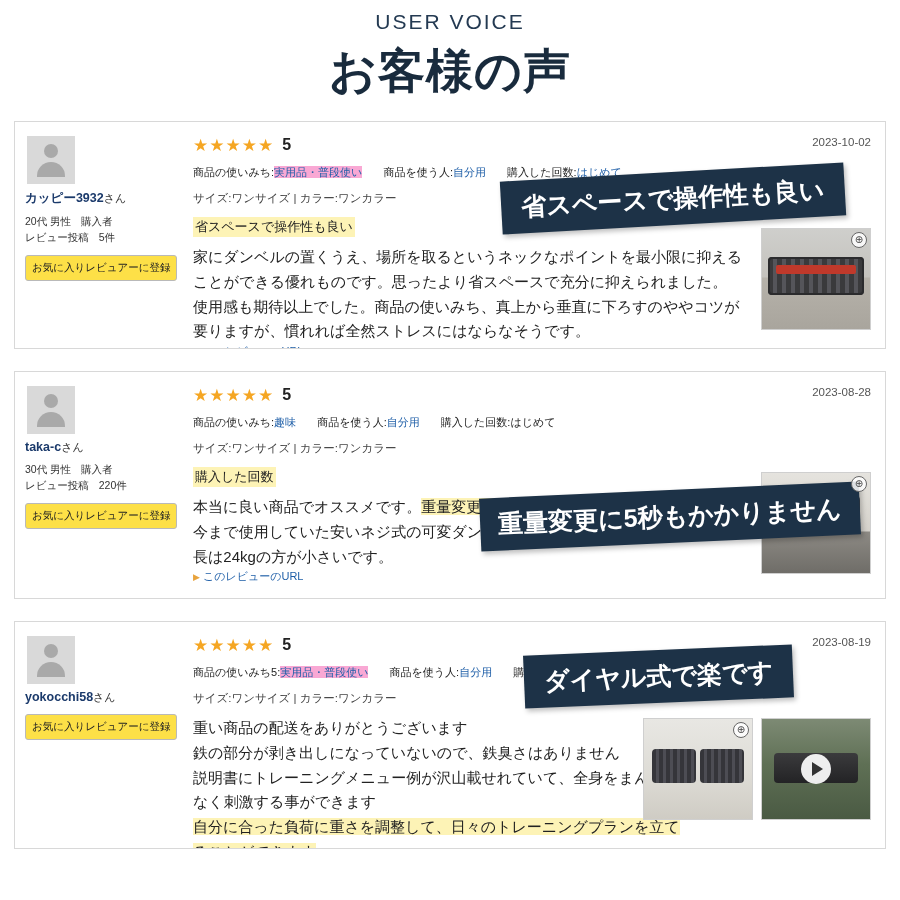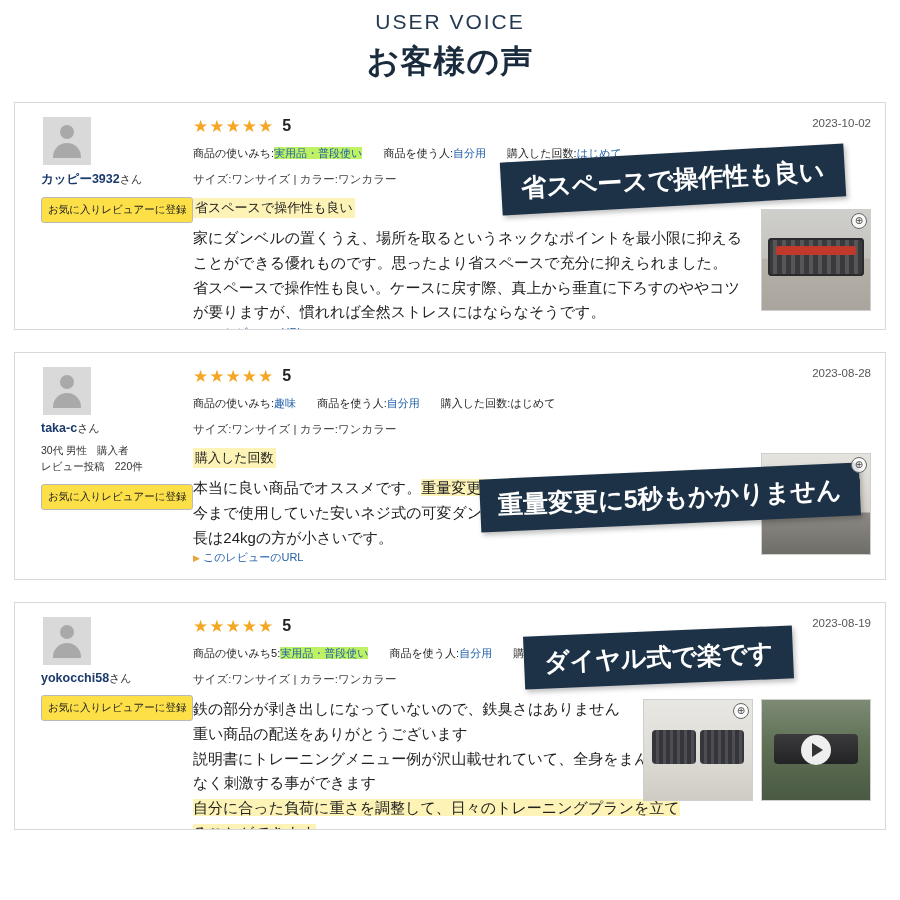--- a/index.html
+++ b/index.html
@@ -26,21 +26,21 @@
     text-align: center;
     padding-top: 10px;
   }
   .header .eyebrow {
     font-size: 21px;
     letter-spacing: 2px;
     color: #243a52;
     font-weight: 400;
   }
   .header .title {
-    font-size: 32px;
+    font-size: 47px;
     font-weight: bold;
     color: #192b3d;
     margin-top: 6px;
     letter-spacing: 1px;
   }
 
   
   .cards {
     margin-top: 18px;
     padding: 0 14px;
@@ -51,21 +51,21 @@
     background: #fff;
     height: 228px;
     margin-bottom: 22px;
     box-sizing: border-box;
     overflow: hidden;
   }
 
   
   .left-col {
     position: absolute;
-    left: 16px;
+    left: 0;
     top: 0;
     width: 172px;
     height: 100%;
     padding: 10px 8px 0 10px;
     box-sizing: border-box;
   }
   .avatar {
     width: 48px;
     height: 48px;
     background: #d9d9d9;
@@ -160,21 +160,21 @@
     font-weight: bold;
     color: #222;
   }
   .attr-row {
     margin-top: 9px;
     font-size: 11px;
     color: #222;
   }
   .attr-row .item { margin-right: 18px; white-space: nowrap; }
   .attr-row .val { color: #1f5fa8; }
-  .attr-row .hl { background: #bef264; }
+  .attr-row .hl { background: #f9a8d4; }
 
   .spec-row {
     margin-top: 11px;
     font-size: 11.5px;
     color: #444;
   }
   .review-title {
     margin-top: 11px;
     font-size: 13px;
     color: #222;
@@ -340,39 +340,43 @@
   </div>
 
   <div class="cards">
 
     <div class="card">
       <div class="left-col">
         <div class="avatar"></div>
         <div class="user-name">
           <span>カッピー3932</span><span class="suffix">さん</span>
         </div>
+        <div class="user-meta">
+          <span>20代 男性</span><span class="gap"></span><span>購入者</span><br>
+          <span>レビュー投稿</span><span class="gap"></span><span>5件</span>
+        </div>
         <div class="fav-button">お気に入りレビュアーに登録</div>
       </div>
 
       <div class="right-col">
         <div class="date">2023-10-02</div>
         <div class="rating-row">
           <span class="stars">★★★★★</span>
           <span class="rating-num">5</span>
         </div>
         <div class="attr-row">
           <span class="item"><span>商品の使いみち:</span><span class="val hl">実用品・普段使い</span></span>
           <span class="item"><span>商品を使う人:</span><span class="val">自分用</span></span>
           <span class="item"><span>購入した回数:</span><span class="val">はじめて</span></span>
         </div>
         <div class="spec-row">サイズ:ワンサイズ | カラー:ワンカラー</div>
         <div class="review-title">省スペースで操作性も良い</div>
         <div class="body-text">
           <p>家にダンベルの置くうえ、場所を取るというネックなポイントを最小限に抑えることができる優れものです。思ったより省スペースで充分に抑えられました。</p>
-          <p>省スペースで操作性も良い。ケースに戻す際、真上から垂直に下ろすのややコツが要りますが、慣れれば全然ストレスにはならなそうです。</p>
+          <p>使用感も期待以上でした。商品の使いみち、真上から垂直に下ろすのややコツが要りますが、慣れれば全然ストレスにはならなそうです。</p>
         </div>
         <div class="url-link"><span class="tri">▶</span><span>このレビューのURL</span></div>
 
         <div class="thumbs" style="top:106px;">
           <div class="thumb">
             <div class="ph1"></div>
             <div class="zoom">⊕</div>
           </div>
         </div>
       </div>
@@ -440,22 +444,22 @@
           <span class="stars">★★★★★</span>
           <span class="rating-num">5</span>
         </div>
         <div class="attr-row">
           <span class="item"><span>商品の使いみち5:</span><span class="val hl">実用品・普段使い</span></span>
           <span class="item"><span>商品を使う人:</span><span class="val">自分用</span></span>
           <span class="item"><span>購入した回数:</span><span class="val">はじめて</span></span>
         </div>
         <div class="spec-row">サイズ:ワンサイズ | カラー:ワンカラー</div>
         <div class="body-text" style="margin-top:10px;max-width:500px;">
+          <p>重い商品の配送をありがとうございます</p>
           <p>鉄の部分が剥き出しになっていないので、鉄臭さはありません</p>
-          <p>重い商品の配送をありがとうございます</p>
           <p>説明書にトレーニングメニュー例が沢山載せれていて、全身をまんべんなく刺激する事ができます</p>
           <p><span class="hl">自分に合った負荷に重さを調整して、日々のトレーニングプランを立てることができます</span></p>
         </div>
         <div class="url-link"><span class="tri">▶</span><span>このレビューのURL</span></div>
 
         <div class="thumbs" style="top:96px;">
           <div class="thumb">
             <div class="ph3"></div>
             <div class="zoom">⊕</div>
           </div>

